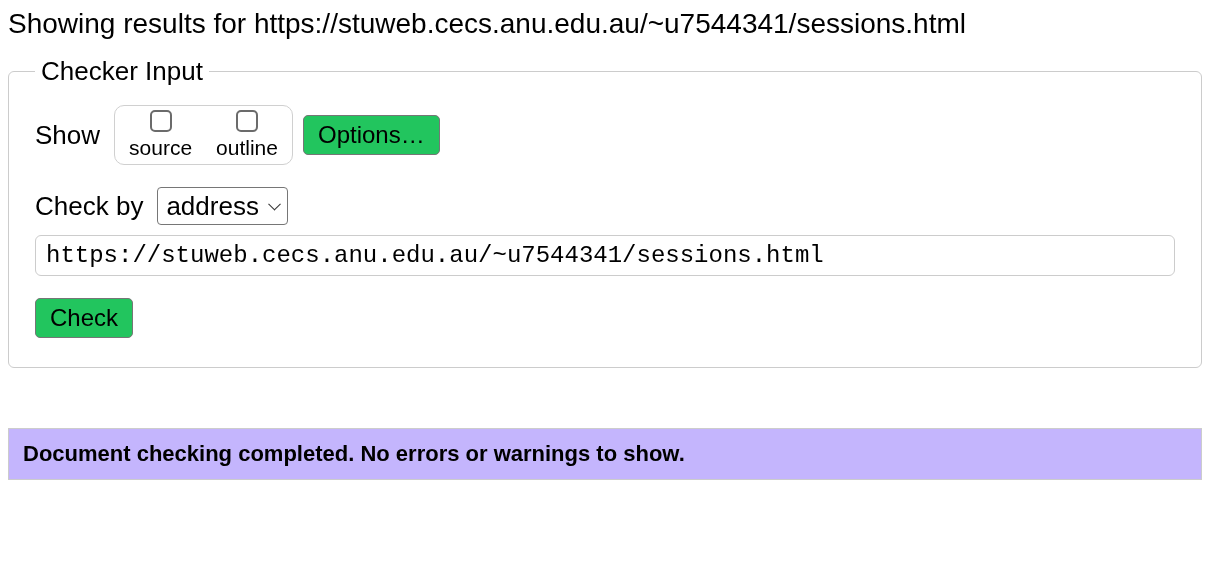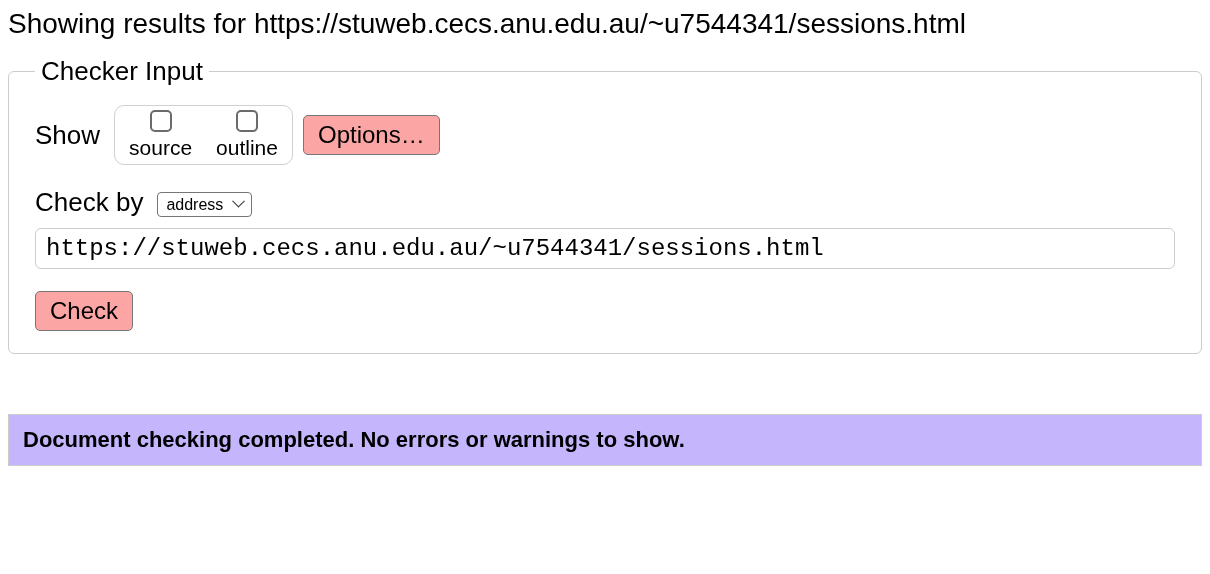--- a/index.html
+++ b/index.html
@@ -67,28 +67,28 @@
       cursor: pointer;
     }
     .cb-label {
       font-size: 21px;
       cursor: pointer;
     }
     .btn {
       font-family: inherit;
       font-size: 24px;
       padding: 5px 14px;
-      background: #fca5a5;
+      background: #22c55e;
       border: 1px solid #767676;
       border-radius: 5px;
       cursor: pointer;
     }
     .select {
       font-family: inherit;
-      font-size: 16px;
+      font-size: 26px;
       padding: 3px 28px 3px 8px;
       border: 1px solid #767676;
       border-radius: 4px;
       background: #ffffff;
       appearance: none;
       cursor: pointer;
       position: relative;
     }
     .select-wrap {
       position: relative;
@@ -160,20 +160,20 @@
       <select class="select">
         <option>address</option>
       </select>
     </span>
   </div>
 
   <div class="url-row">
     <input class="url-input" type="text" value="https://stuweb.cecs.anu.edu.au/~u7544341/sessions.html" style="">
   </div>
 
-  <div class="row" style="margin-bottom:0;">
+  <div class="row" style="margin-bottom:7px;">
     <button class="btn">Check</button>
   </div>
 </fieldset>
 
 <div class="success-box">
   <p>Document checking completed. No errors or warnings to show.</p>
 </div>
 
 </body></html>

